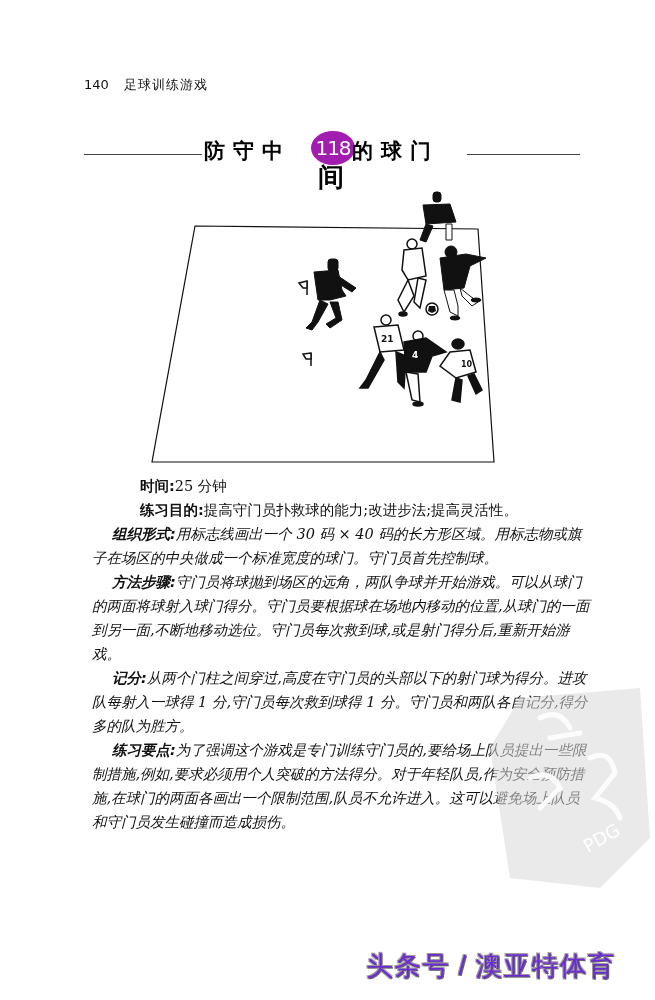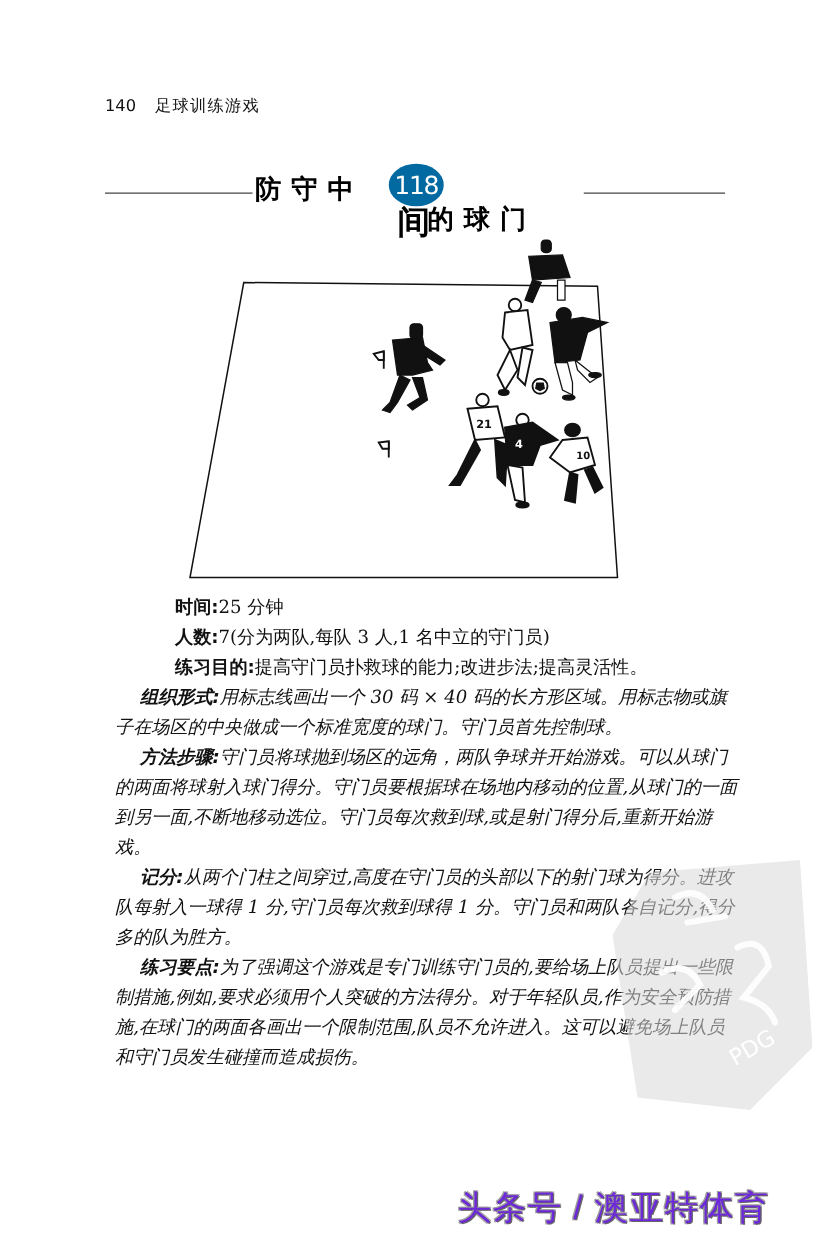--- a/index.html
+++ b/index.html
@@ -14,24 +14,24 @@
   .running-head .num { margin-right: 10px; letter-spacing: 0; }
   .title-row { position: absolute; left: 84px; top: 131px; width: 496px; height: 60px; }
   .title-rule { position: absolute; top: 23px; height: 1px; background: #444; }
   .title-rule.left { left: 0; width: 118px; }
   .title-rule.right { left: 383px; width: 113px; }
   .title-text {
     position: absolute; top: 6px; font-size: 21px; font-weight: bold;
     font-family: "DejaVu Sans", "Liberation Sans", sans-serif; letter-spacing: 8px; color: #000;
   }
   .title-text.a { left: 120px; }
-  .title-text.b { left: 258px; margin-top: 24px; }
+  .title-text.b { left: 268px; }
   .title-badge {
     position: absolute; left: 227px; top: 0px; width: 44px; height: 34px; border-radius: 50%;
-    background: #0369a1; color: #fff; font-size: 20px; text-align: center; line-height: 34px;
+    background: #a21caf; color: #fff; font-size: 20px; text-align: center; line-height: 34px;
     font-family: "DejaVu Sans", "Liberation Sans", sans-serif; letter-spacing: -1px;
   }
   .title-under {
     position: absolute; left: 234px; top: 29px; font-size: 26px; font-weight: bold;
     font-family: "DejaVu Sans", "Liberation Sans", sans-serif; color: #000;
   }
   .illustration { position: absolute; left: 140px; top: 190px; width: 380px; height: 285px; }
   .body-text {
     position: absolute; left: 112px; top: 474px; width: 480px; font-size: 14.5px; line-height: 24px;
   }
@@ -137,23 +137,20 @@
     <path d="M456,378 L452,400 L460,402 L462,380 Z" fill="#111"></path>
     <path d="M468,376 L476,394 L482,390 L474,374 Z" fill="#111"></path>
   </g>
 </svg>
 
 <div class="body-text">
   <p class="para">
     <span class="label">时间:</span><span>25 分钟</span>
   </p>
   <p class="para">
-    <span class="label">人数:</span><span>7(分为两队,每队 3 人,1 名中立的守门员)</span>
-  </p>
-  <p class="para">
     <span class="label">练习目的:</span><span>提高守门员扑救球的能力;改进步法;提高灵活性。</span>
   </p>
   <p class="para hang">
     <span class="first"></span><span class="label">组织形式:</span><span>用标志线画出一个 30 码 × 40 码的长方形区域。用标志物或旗子在场区的中央做成一个标准宽度的球门。守门员首先控制球。</span>
   </p>
   <p class="para hang">
     <span class="first"></span><span class="label">方法步骤:</span><span>守门员将球抛到场区的远角，两队争球并开始游戏。可以从球门的两面将球射入球门得分。守门员要根据球在场地内移动的位置,从球门的一面到另一面,不断地移动选位。守门员每次救到球,或是射门得分后,重新开始游戏。</span>
   </p>
   <p class="para hang">
     <span class="first"></span><span class="label">记分:</span><span>从两个门柱之间穿过,高度在守门员的头部以下的射门球为得分。进攻队每射入一球得 1 分,守门员每次救到球得 1 分。守门员和两队各自记分,得分多的队为胜方。</span>

